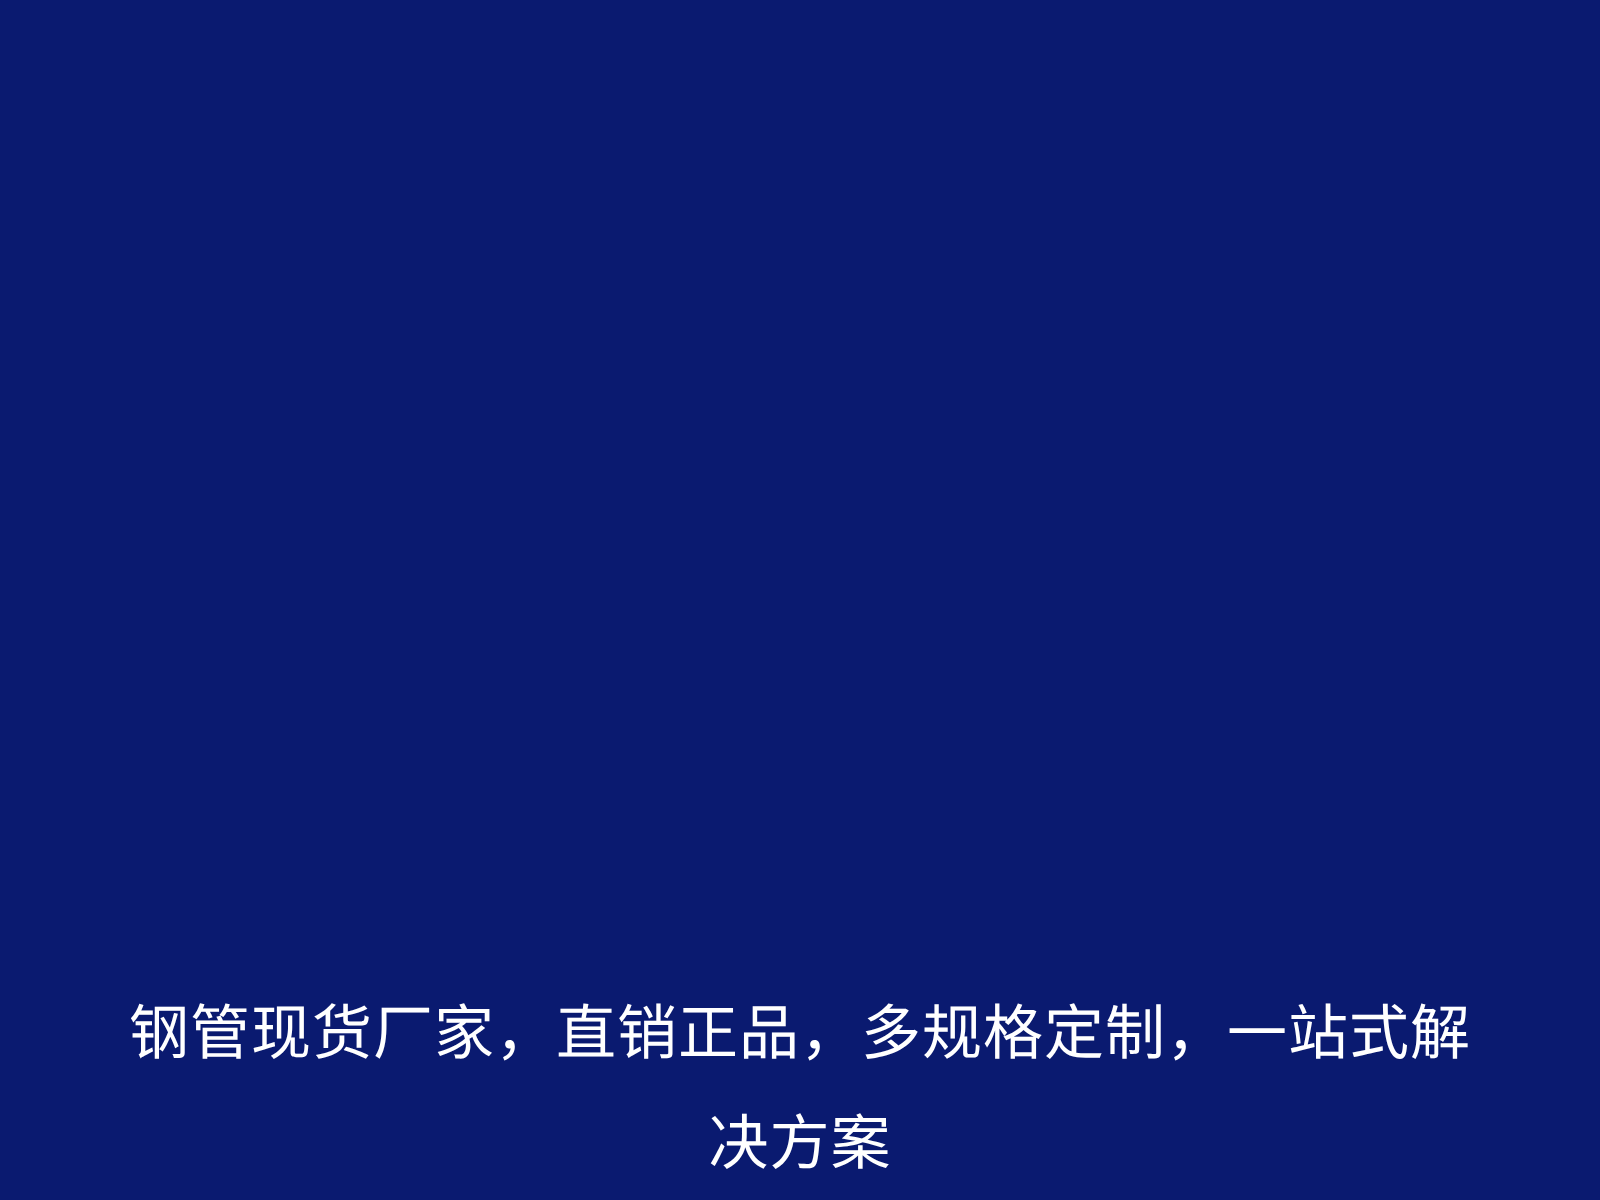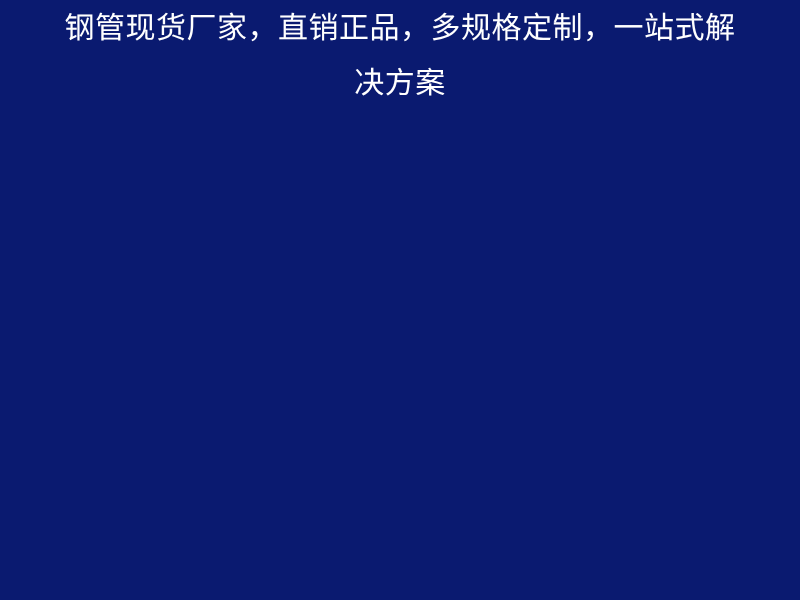--- a/index.html
+++ b/index.html
@@ -15,21 +15,21 @@
     font-family: "DejaVu Sans", "Liberation Sans", sans-serif;
   }
 
   .banner {
     position: relative;
     box-sizing: border-box;
     width: 800px;
     height: 600px;
     background-color: #0a1a70;
     display: flex;
-    align-items: flex-start;
+    align-items: flex-end;
     justify-content: center;
   }
 
   .headline-wrap {
     width: 700px;
     display: block;
     text-align: center;
   }
 
   .headline {

